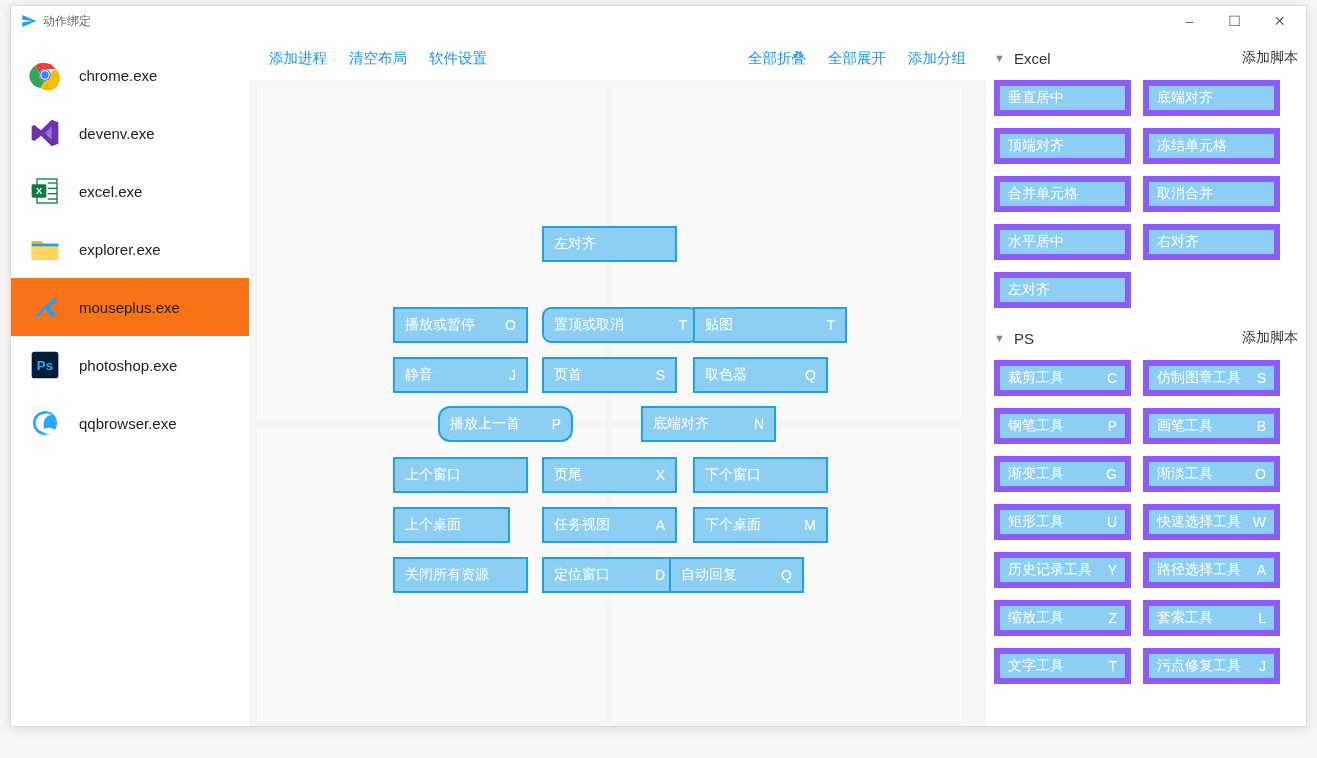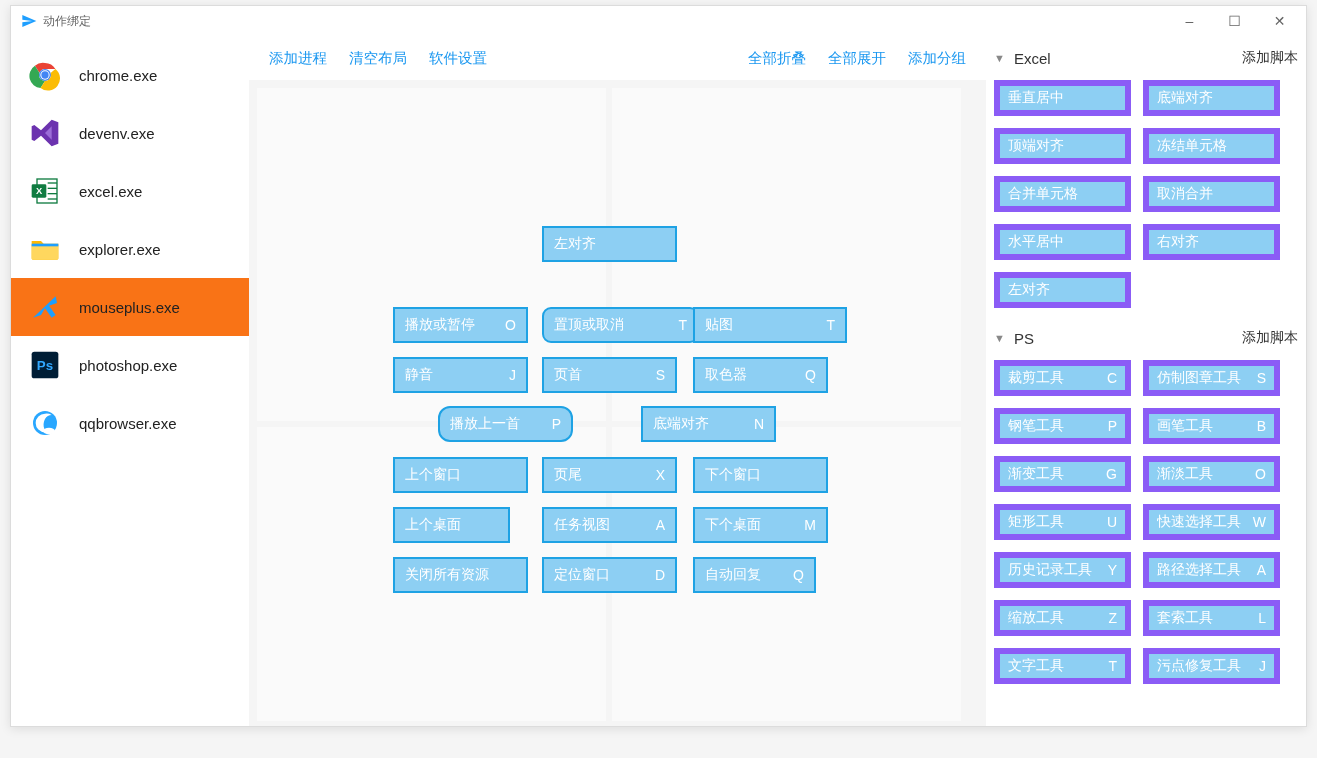--- a/index.html
+++ b/index.html
@@ -335,21 +335,21 @@
             <span class="lbl">下个桌面</span>
             <span class="key">M</span>
           </div>
           <div class="action-tile" style="left: 144px; top: 477px; width: 135px;">
             <span class="lbl">关闭所有资源</span>
           </div>
           <div class="action-tile" style="left: 293px; top: 477px; width: 135px;">
             <span class="lbl">定位窗口</span>
             <span class="key">D</span>
           </div>
-          <div class="action-tile" style="left: 444px; top: 477px; width: 123px;">
+          <div class="action-tile" style="left: 420px; top: 477px; width: 135px;">
             <span class="lbl">自动回复</span>
             <span class="key">Q</span>
           </div>
         </div>
     </div>
 
     <div class="right-panel" id="rightPanel">
         <div class="group-header">
           <span class="tri">▼</span>
           <span class="gname">Excel</span>

